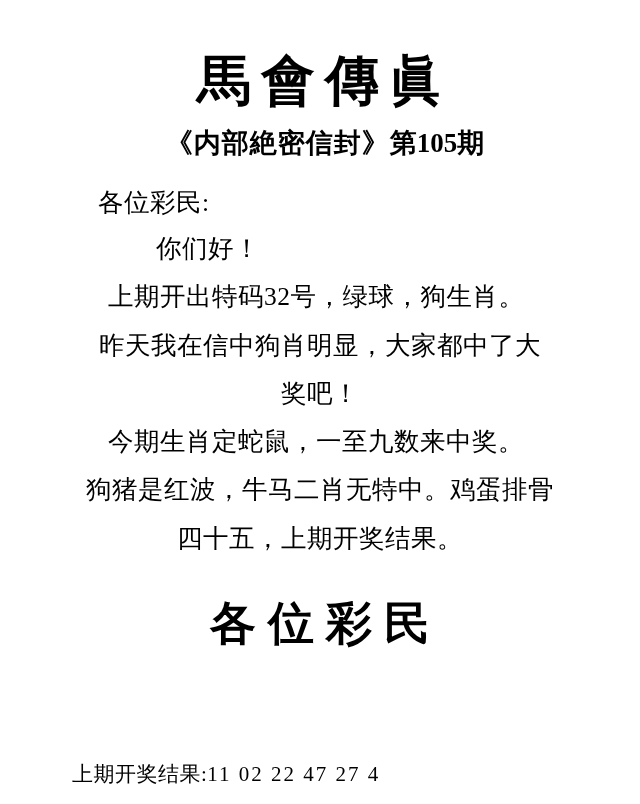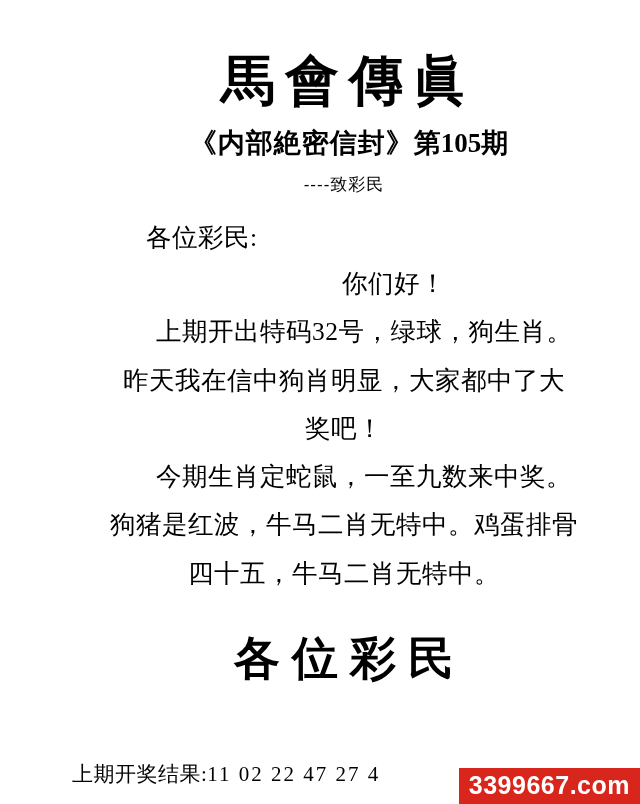--- a/index.html
+++ b/index.html
@@ -13,21 +13,20 @@
     font-family: "Liberation Serif", "DejaVu Serif", serif;
     color: #000000;
     overflow: hidden;
     position: relative;
   }
   .page {
     position: relative;
     width: 640px;
     height: 804px;
     box-sizing: border-box;
-    padding-left: 48px;
   }
   .title {
     text-align: center;
     font-family: "DejaVu Serif", "Liberation Serif", serif;
     font-weight: bold;
     font-size: 54px;
     letter-spacing: 10px;
     padding-top: 52px;
     line-height: 1.05;
     text-indent: 10px;
@@ -56,21 +55,20 @@
     font-size: 25.5px;
     line-height: 1.58;
     letter-spacing: 0.5px;
   }
   .p-greet {
     margin-left: 42px;
   }
   .p-hello {
     margin-left: 100px;
     margin-top: 6px;
-    text-align: center;
   }
   .p-block {
     margin-top: 8px;
     text-indent: 52px;
   }
   .p-block.noindent {
     text-indent: 0;
     text-align: center;
   }
   .big-line {
@@ -112,34 +110,32 @@
 <body>
 
 <div class="page">
 
   <div class="title">馬會傳眞</div>
 
   <div class="subtitle">
     <span>《内部絶密信封》</span><span class="issue">第105期</span>
   </div>
 
-  <div class="dedication">----致彩民</div>
 
   <div class="body-text">
     <div class="p-greet">各位彩民:</div>
     <div class="p-hello">你们好！</div>
     <div class="p-block">上期开出特码32号，绿球，狗生肖。</div>
     <div class="p-block noindent">昨天我在信中狗肖明显，大家都中了大</div>
     <div class="p-block noindent">奖吧！</div>
     <div class="p-block">今期生肖定蛇鼠，一至九数来中奖。</div>
     <div class="p-block noindent">狗猪是红波，牛马二肖无特中。鸡蛋排骨</div>
-    <div class="p-block noindent">四十五，牛马二肖无特中。</div>
+    <div class="p-block noindent">四十五，上期开奖结果。</div>
   </div>
 
   <div class="big-line">各位彩民</div>
 
   <div class="result-line">
     <span>上期开奖结果:</span><span class="nums">11 02 22 47 27 4</span>
   </div>
 
-  <div class="watermark">3399667.com</div>
 
 </div>
 
 </body></html>

